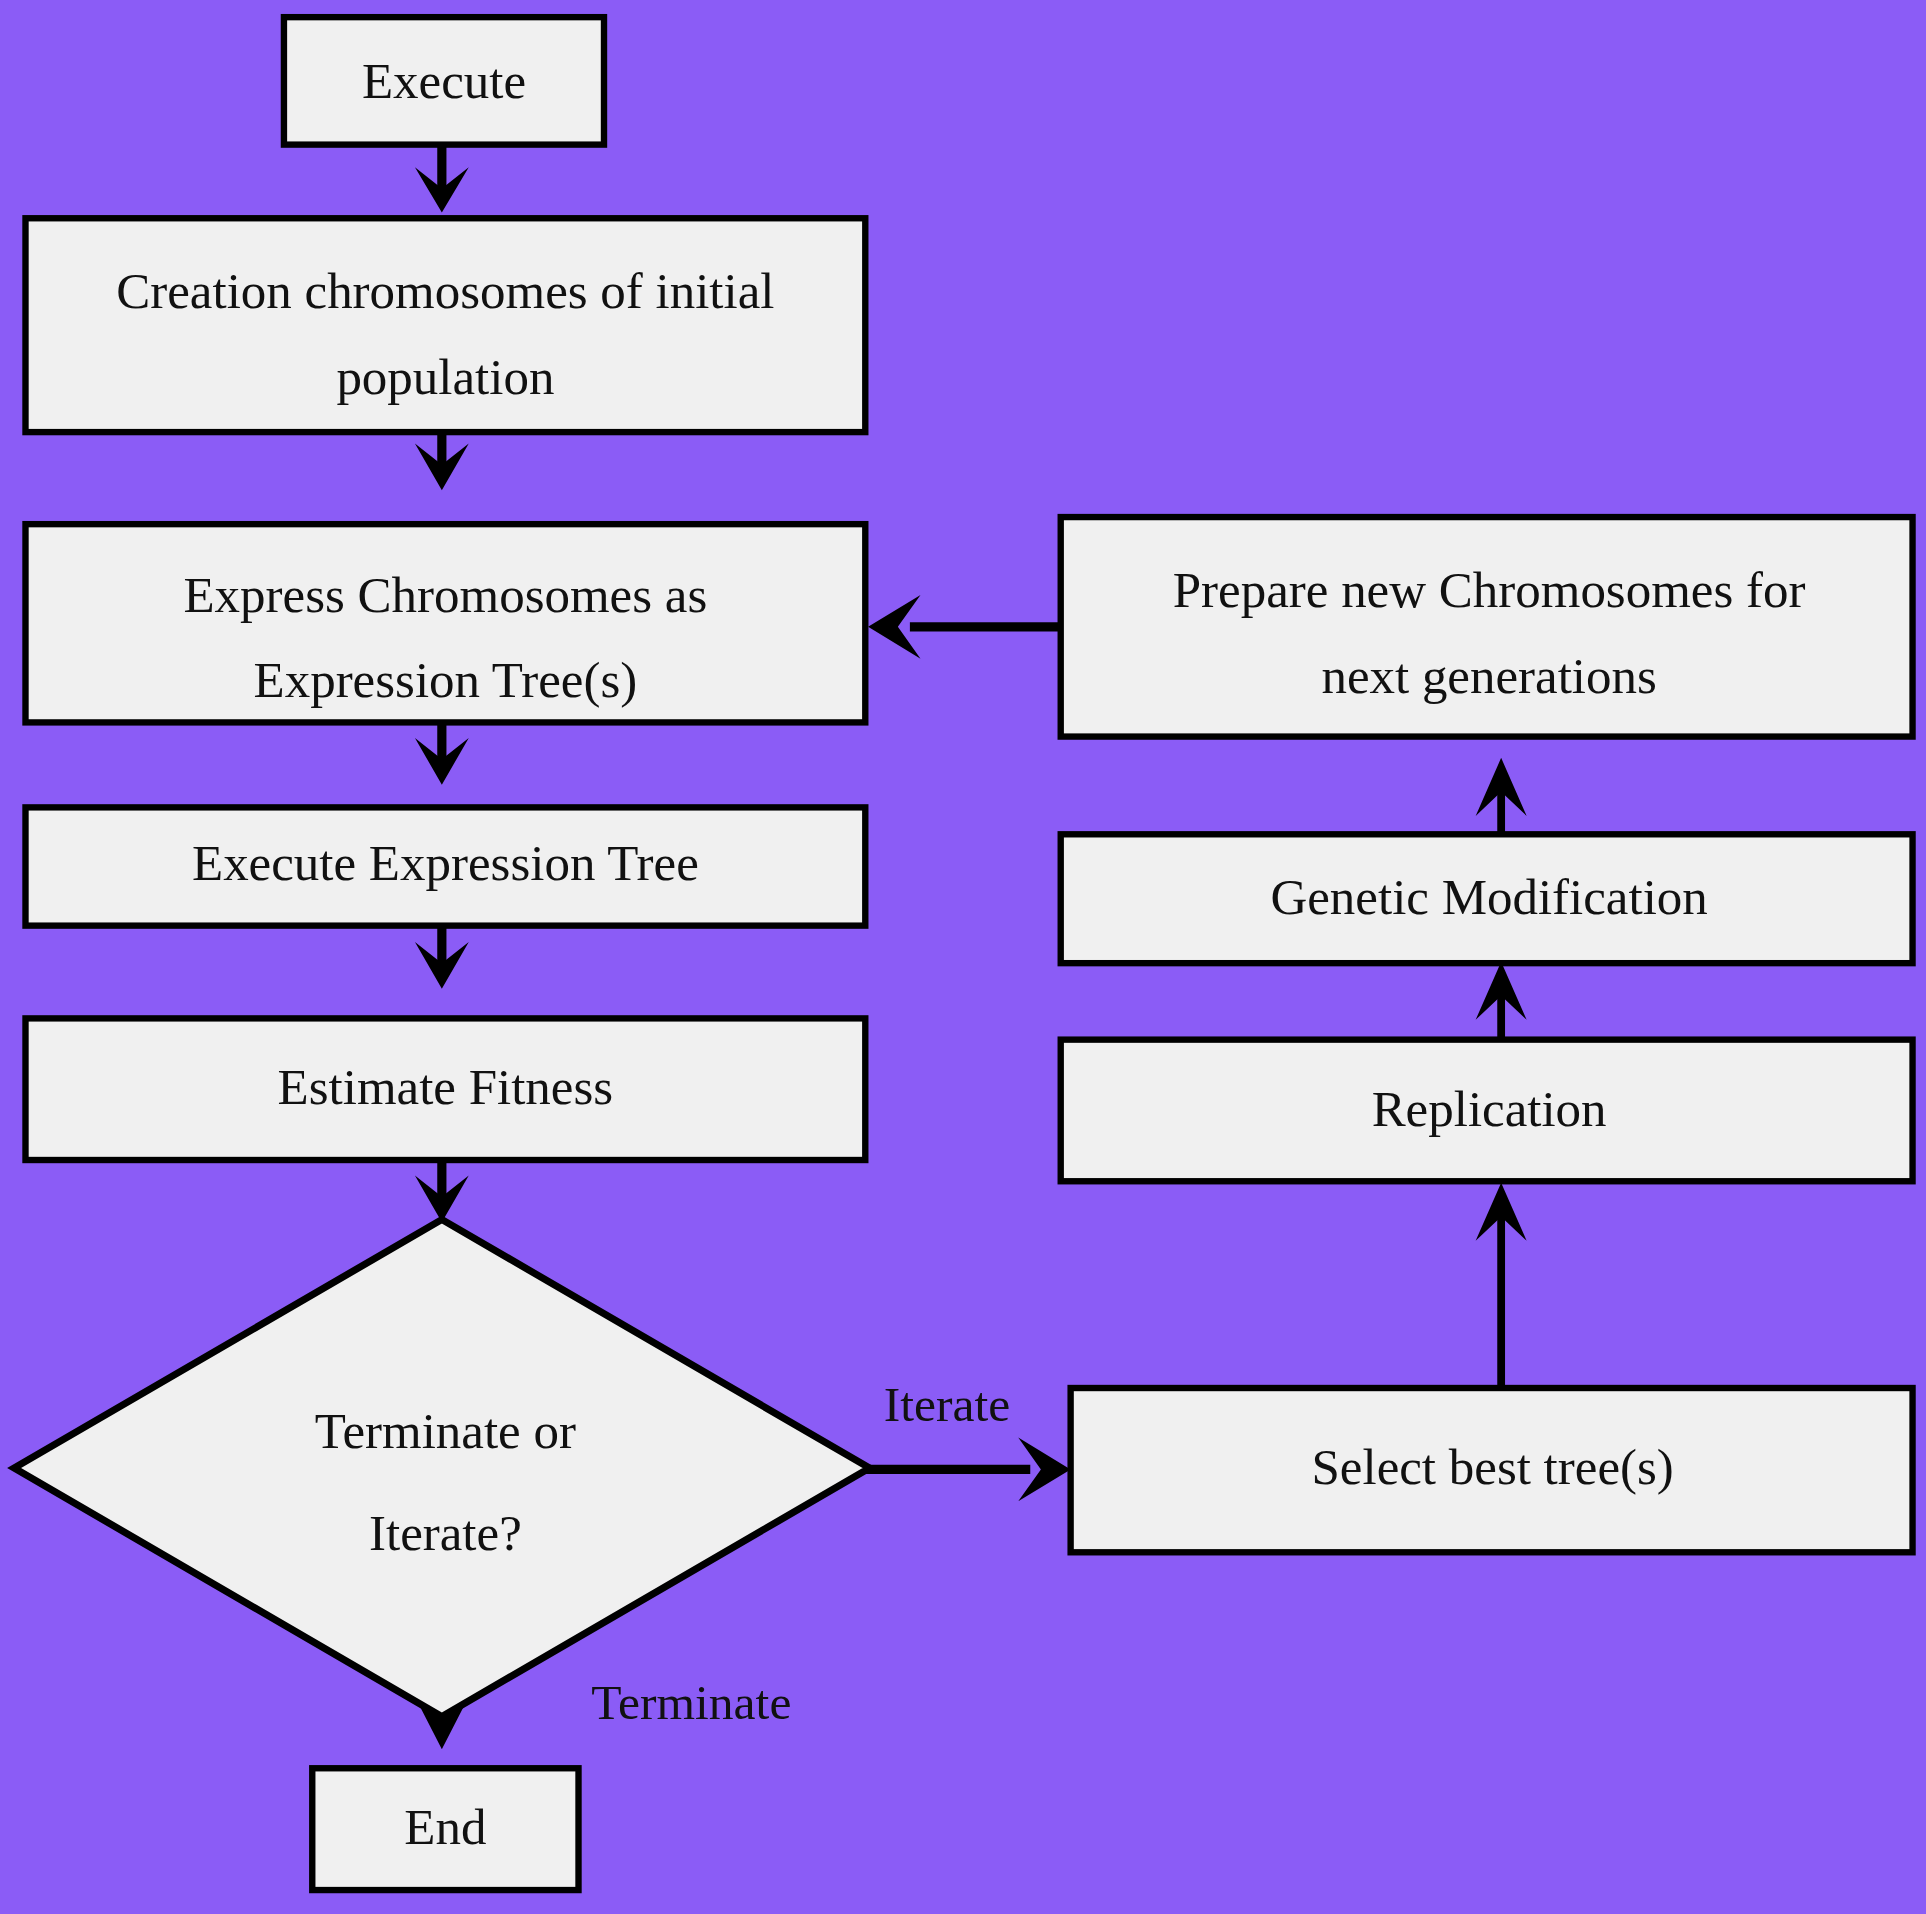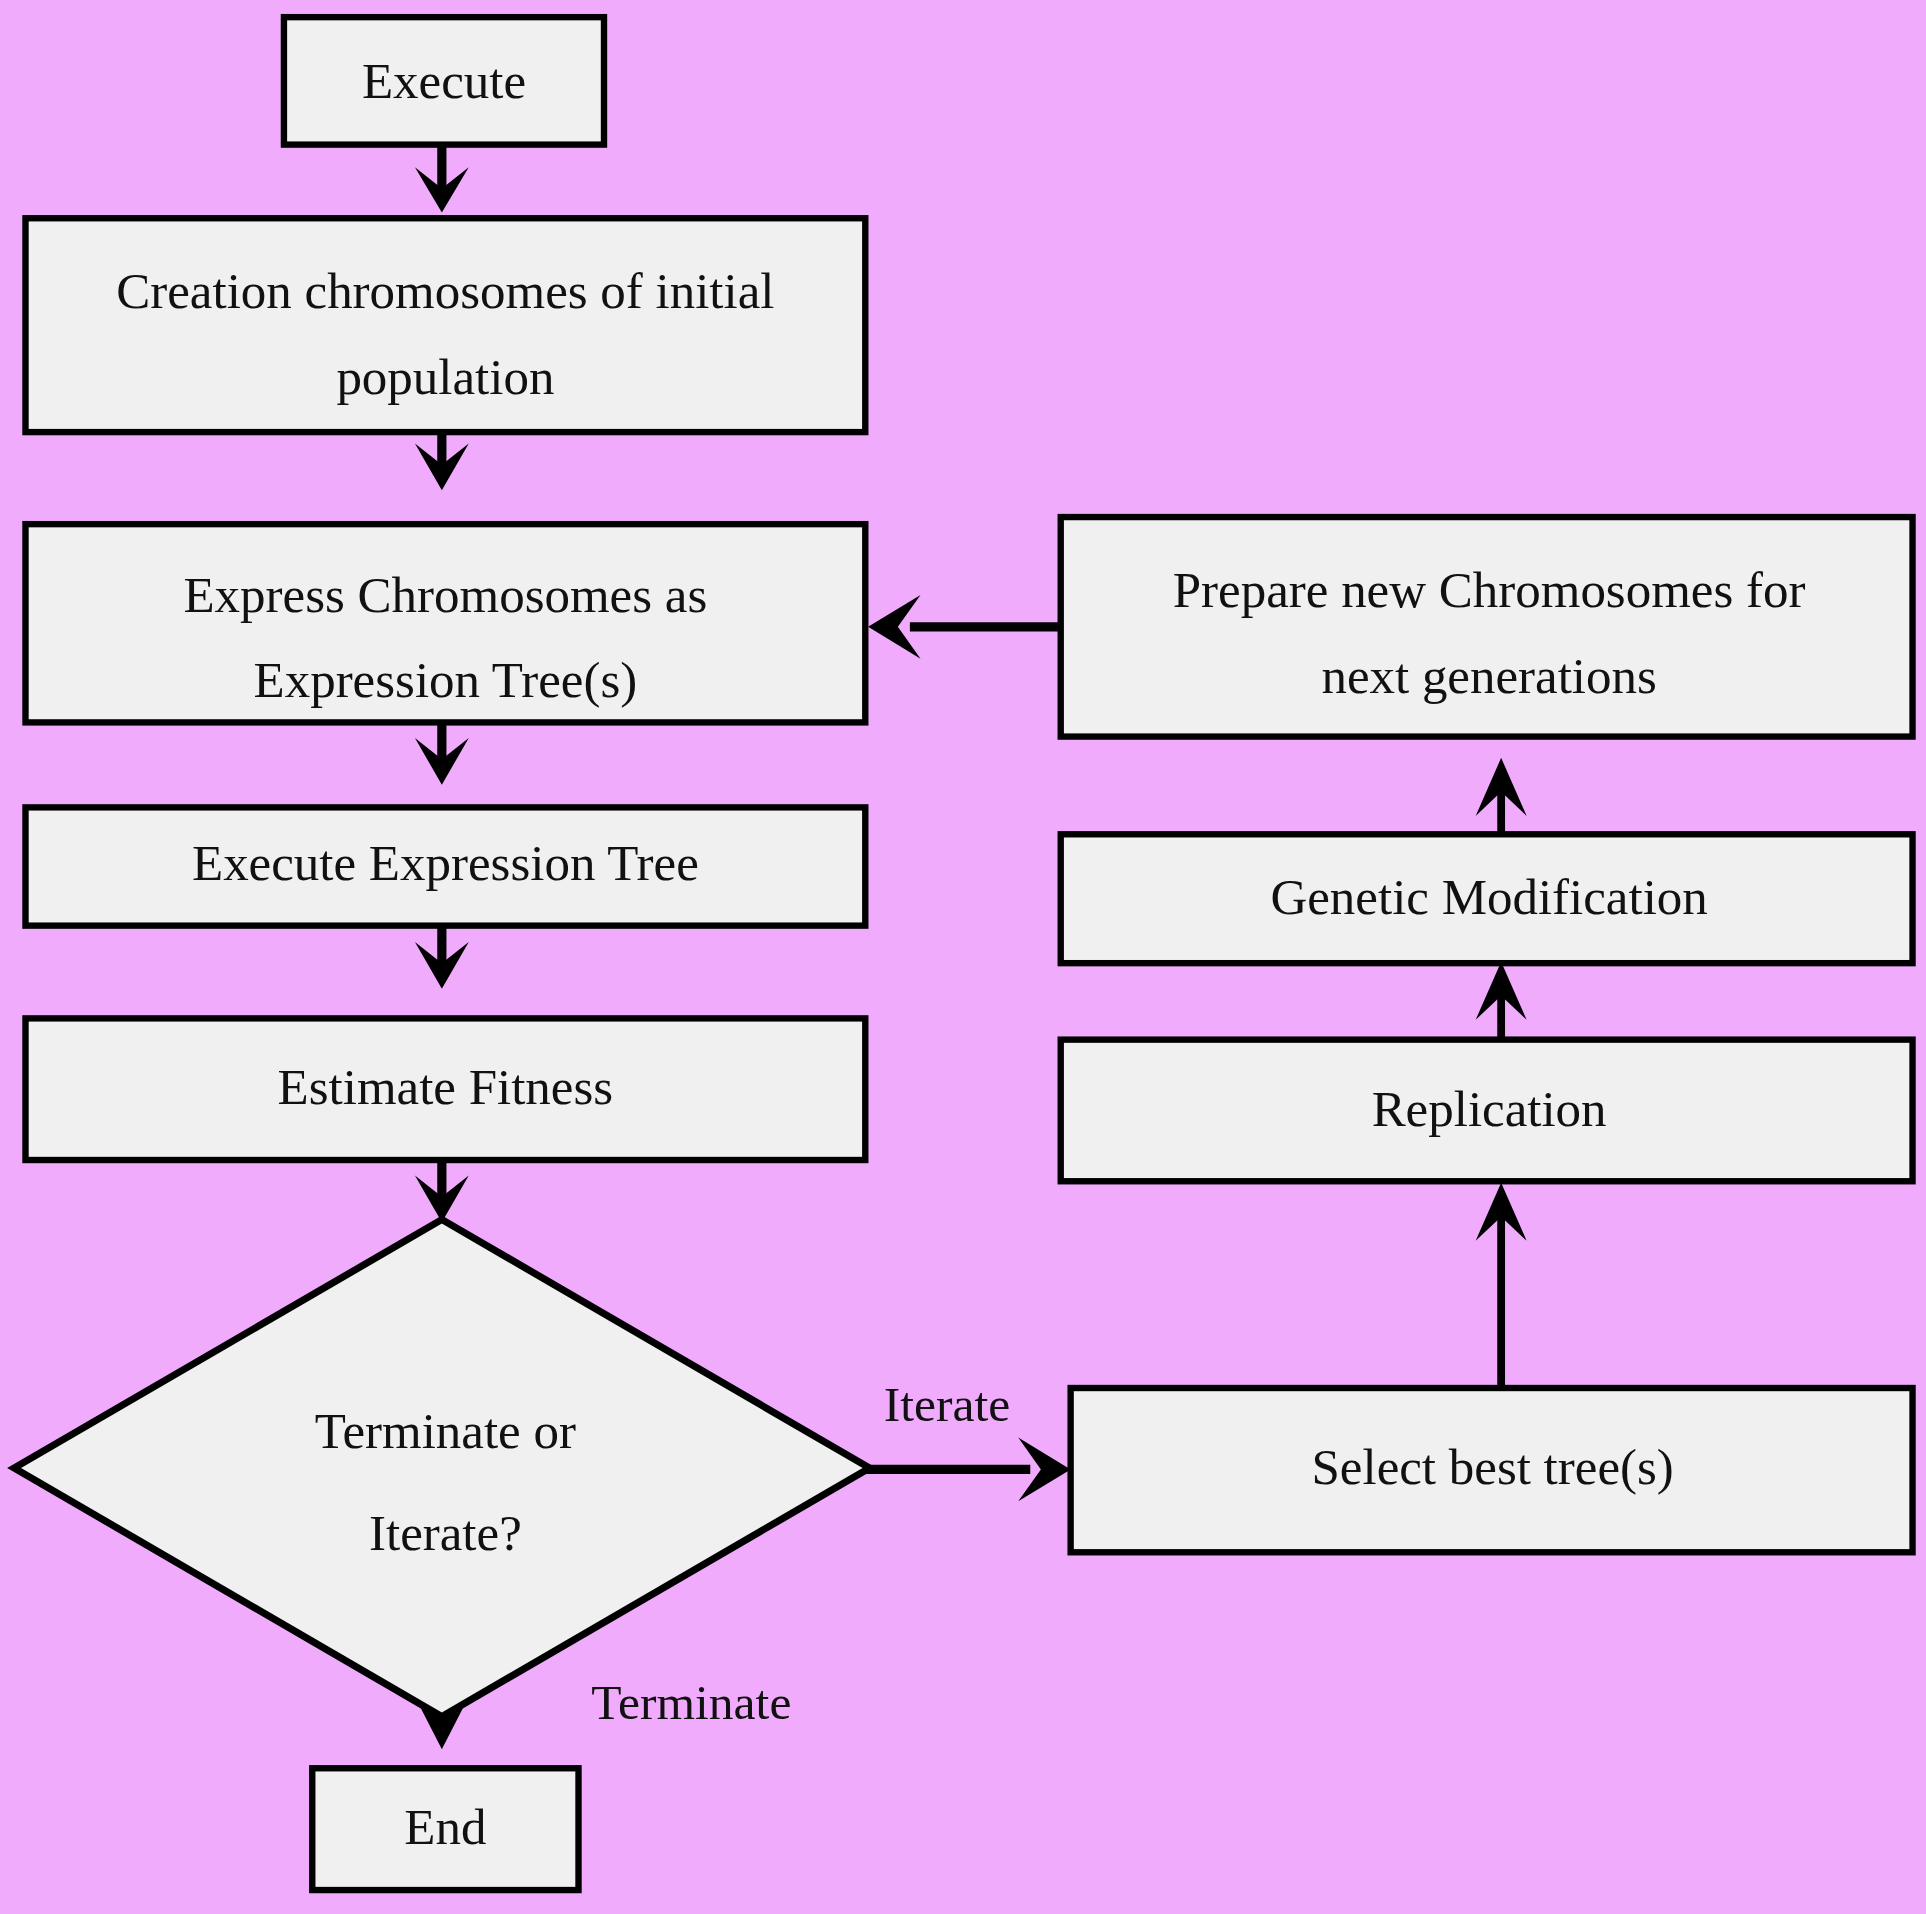--- a/index.html
+++ b/index.html
@@ -53,21 +53,21 @@
   .edge-label {
     font-family: "Liberation Serif", "DejaVu Serif", serif;
     fill: #111111;
     text-anchor: start;
     dominant-baseline: middle;
   }
 </style>
 </head>
 <body>
 
-<div id="stage" style="background: #f0abfc;">
+<div id="stage" style="background: #8b5cf6;">
   <svg id="flow" viewBox="0 0 2720 2704">
 
     <g>
 
       <g>
         <line class="edge-line" x1="624" y1="202" x2="624" y2="278"></line>
         <path class="edge-head" d="M 586 236 L 624 300 L 662 236 L 624 266 Z"></path>
       </g>
 
       <g>

